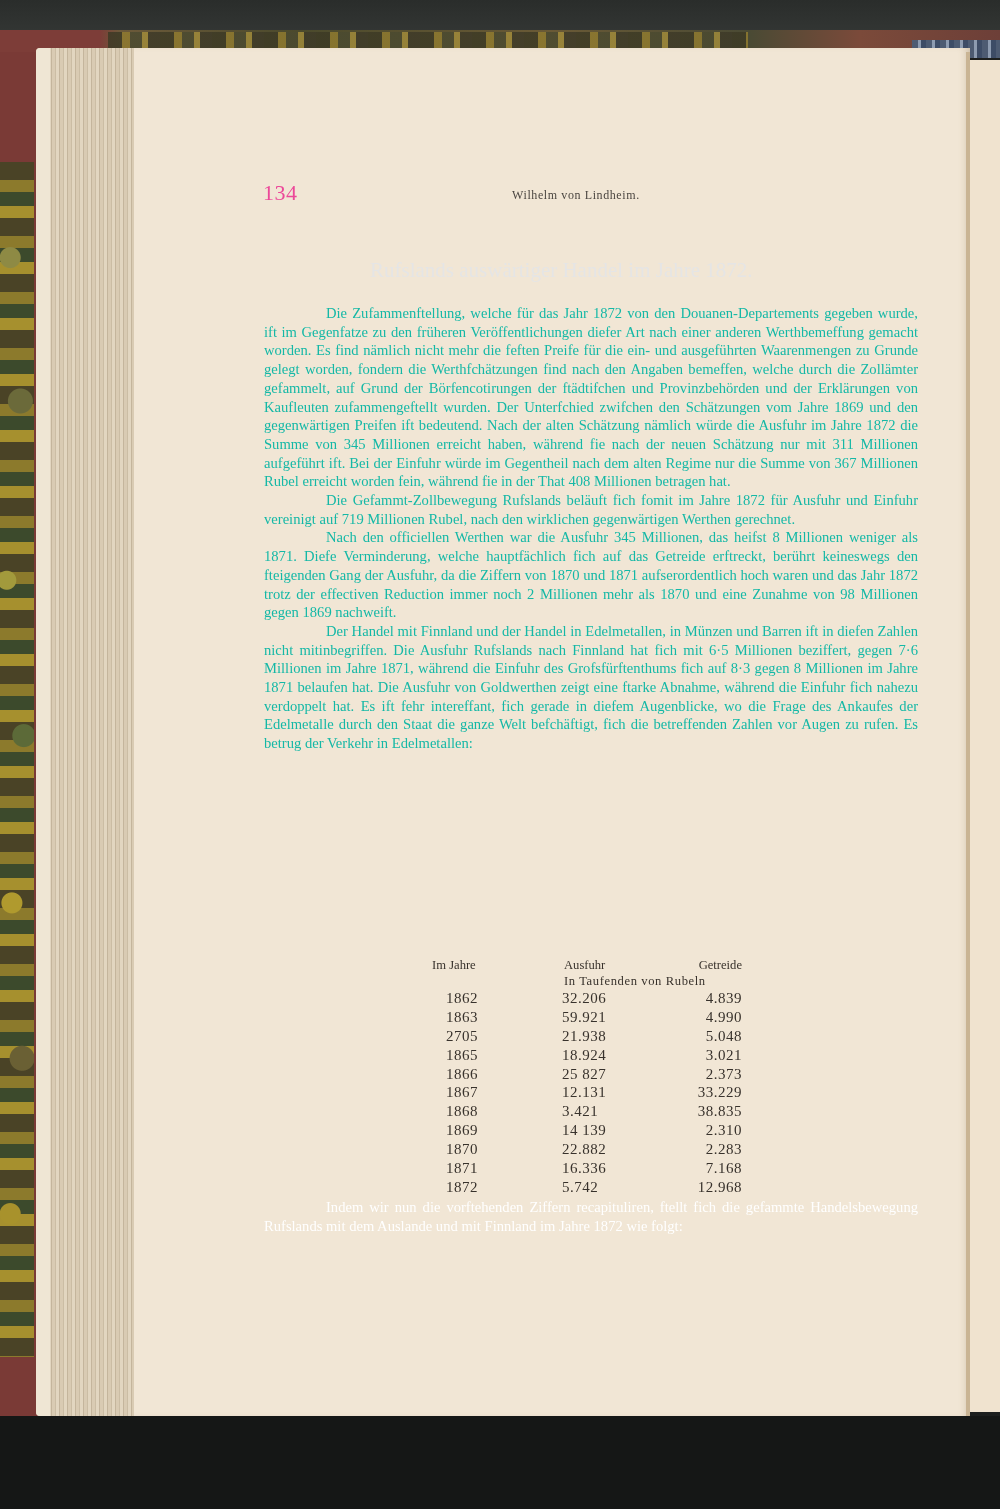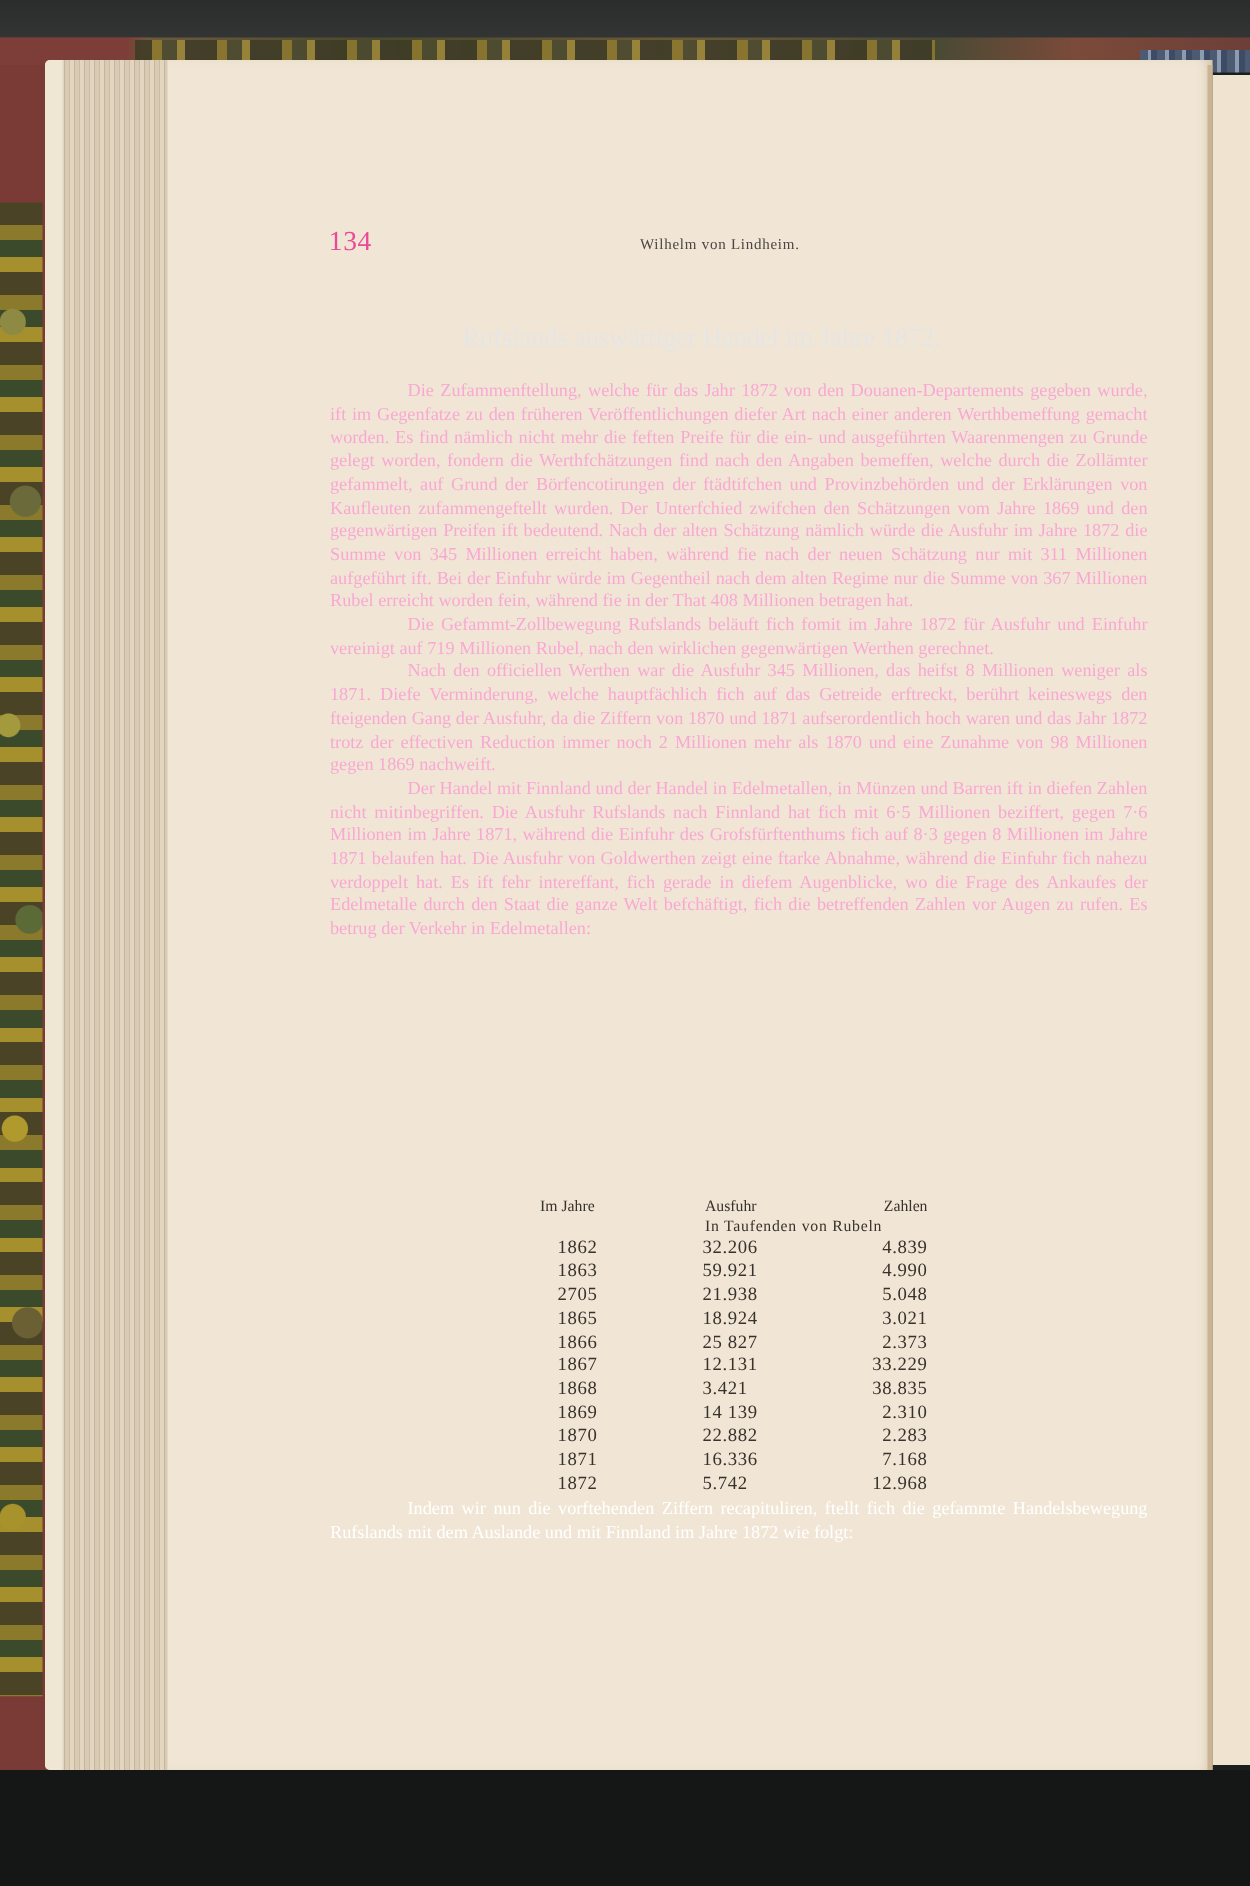--- a/index.html
+++ b/index.html
@@ -38,21 +38,21 @@
   .page { position:absolute; left:134px; top:48px; width:836px; height:1368px;
     background:#f1e6d5; box-shadow: inset -8px 0 10px -6px rgba(120,95,60,.35); }
   .gutter { position:absolute; left:966px; top:52px; width:4px; height:1364px; background:#c9b494; }
   .next-page { position:absolute; left:970px; top:60px; width:30px; height:1352px; background:#f0e3cf; }
   .bottom-band { position:absolute; left:0; top:1416px; width:1000px; height:93px; background:#151716; }
 
   .page-number { position:absolute; left:263px; top:180px; font-size:22px; color:#ec4899; letter-spacing:.5px; }
   .running-head { position:absolute; left:512px; top:188px; font-size:12px; color:#4a4540; letter-spacing:.6px; }
   .title { position:absolute; left:370px; top:258px; font-size:21px; color:#e5e5e5; white-space:nowrap; }
 
-  .body { position:absolute; left:264px; top:304px; width:654px; color:#f9a8d4; font-size:14.6px; line-height:18.7px; text-align:justify; }
+  .body { position:absolute; left:264px; top:304px; width:654px; color:#14b8a6; font-size:14.6px; line-height:18.7px; text-align:justify; }
   .body p { margin:0; text-indent:62px; }
 
   .table { position:absolute; left:432px; top:958px; width:314px; color:#38322c; font-size:12.6px; }
   .th-row { position:relative; height:16px; }
   .th-year { position:absolute; left:0; top:0; }
   .th-ausfuhr { position:absolute; left:132px; top:0; }
   .th-einfuhr { position:absolute; right:4px; top:0; }
   .th-sub { position:absolute; left:132px; top:16px; white-space:nowrap; letter-spacing:.6px; }
   .rows { position:absolute; left:0; top:32px; width:314px; font-size:15px; }
   .row { position:relative; height:18.9px; }
@@ -86,21 +86,21 @@
   <p>Die Zufammenftellung, welche für das Jahr 1872 von den Douanen-Departements gegeben wurde, ift im Gegenfatze zu den früheren Veröffentlichungen diefer Art nach einer anderen Werthbemeffung gemacht worden. Es find nämlich nicht mehr die feften Preife für die ein- und ausgeführten Waarenmengen zu Grunde gelegt worden, fondern die Werthfchätzungen find nach den Angaben bemeffen, welche durch die Zollämter gefammelt, auf Grund der Börfencotirungen der ftädtifchen und Provinzbehörden und der Erklärungen von Kaufleuten zufammengeftellt wurden. Der Unterfchied zwifchen den Schätzungen vom Jahre 1869 und den gegenwärtigen Preifen ift bedeutend. Nach der alten Schätzung nämlich würde die Ausfuhr im Jahre 1872 die Summe von 345 Millionen erreicht haben, während fie nach der neuen Schätzung nur mit 311 Millionen aufgeführt ift. Bei der Einfuhr würde im Gegentheil nach dem alten Regime nur die Summe von 367 Millionen Rubel erreicht worden fein, während fie in der That 408 Millionen betragen hat.</p>
   <p>Die Gefammt-Zollbewegung Rufslands beläuft fich fomit im Jahre 1872 für Ausfuhr und Einfuhr vereinigt auf 719 Millionen Rubel, nach den wirklichen gegenwärtigen Werthen gerechnet.</p>
   <p>Nach den officiellen Werthen war die Ausfuhr 345 Millionen, das heifst 8 Millionen weniger als 1871. Diefe Verminderung, welche hauptfächlich fich auf das Getreide erftreckt, berührt keineswegs den fteigenden Gang der Ausfuhr, da die Ziffern von 1870 und 1871 aufserordentlich hoch waren und das Jahr 1872 trotz der effectiven Reduction immer noch 2 Millionen mehr als 1870 und eine Zunahme von 98 Millionen gegen 1869 nachweift.</p>
   <p>Der Handel mit Finnland und der Handel in Edelmetallen, in Münzen und Barren ift in diefen Zahlen nicht mitinbegriffen. Die Ausfuhr Rufslands nach Finnland hat fich mit 6·5 Millionen beziffert, gegen 7·6 Millionen im Jahre 1871, während die Einfuhr des Grofsfürftenthums fich auf 8·3 gegen 8 Millionen im Jahre 1871 belaufen hat. Die Ausfuhr von Goldwerthen zeigt eine ftarke Abnahme, während die Einfuhr fich nahezu verdoppelt hat. Es ift fehr intereffant, fich gerade in diefem Augenblicke, wo die Frage des Ankaufes der Edelmetalle durch den Staat die ganze Welt befchäftigt, fich die betreffenden Zahlen vor Augen zu rufen. Es betrug der Verkehr in Edelmetallen:</p>
 </div>
 
 <div class="table">
   <div class="th-row">
     <span class="th-year">Im Jahre</span>
     <span class="th-ausfuhr">Ausfuhr</span>
-    <span class="th-einfuhr">Zahlen</span>
+    <span class="th-einfuhr">Getreide</span>
     <span class="th-sub">In Taufenden von Rubeln</span>
   </div>
   <div class="rows">
     <div class="row">
         <span class="c-year">1862</span>
         <span class="c-aus">32.206</span>
         <span class="c-ein">4.839</span>
       </div>
     <div class="row">
         <span class="c-year">1863</span>

